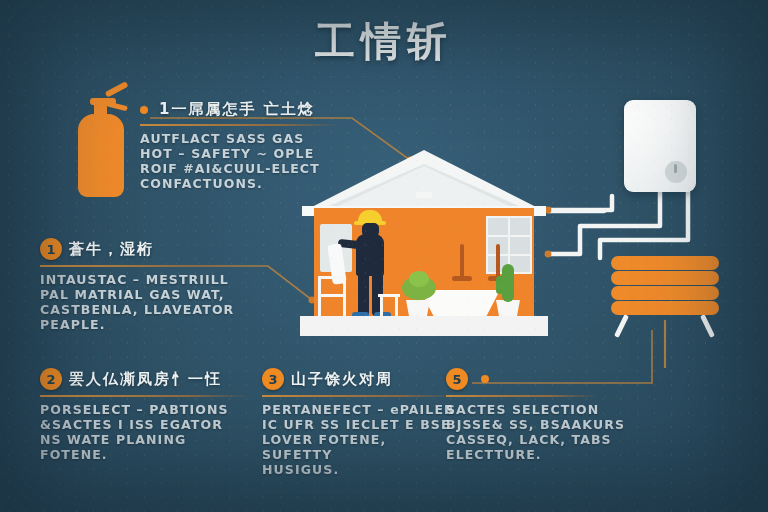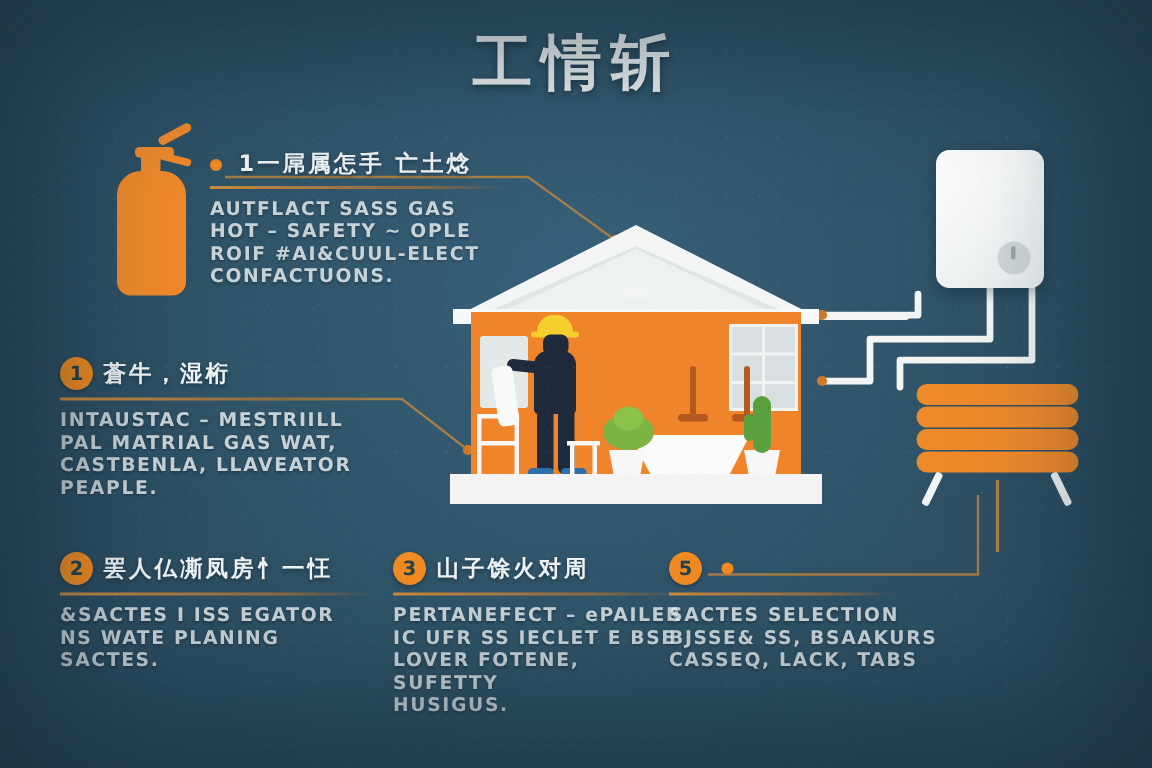--- a/index.html
+++ b/index.html
@@ -262,23 +262,24 @@
     </div>
   </div>
 
   <div class="block" style="left:40px;top:368px;width:210px;">
     <div class="head">
       <span class="badge">2</span>
       <span class="head-text">罢人仏凘凤房忄一忹</span>
     </div>
     <div class="rule"></div>
     <div class="body-text">
+      <div class="garble">PORSELECT – PABTIONS</div>
       <div class="garble">&amp;SACTES  I  ISS EGATOR</div>
       <div class="garble">NS WATE PLANING</div>
-      <div class="garble">SACTES.</div>
+      <div class="garble">FOTENE.</div>
     </div>
   </div>
 
   <div class="block" style="left:262px;top:368px;width:195px;">
     <div class="head">
       <span class="badge">3</span>
       <span class="head-text">山子馀火对周</span>
     </div>
     <div class="rule"></div>
     <div class="body-text">
@@ -292,18 +293,19 @@
   <div class="block" style="left:446px;top:368px;width:205px;">
     <div class="head">
       <span class="badge">5</span>
       <span class="dot" style="margin-left:6px;"></span>
     </div>
     <div class="rule" style="width:150px;"></div>
     <div class="body-text">
       <div class="garble">SACTES SELECTION</div>
       <div class="garble">BJSSE&amp; SS, BSAAKURS</div>
       <div class="garble">CASSEQ, LACK, TABS</div>
+      <div class="garble">ELECTTURE.</div>
     </div>
   </div>
 
   <div id="noise"></div>
   <div id="vignette"></div>
 </div>
 
 </body></html>

